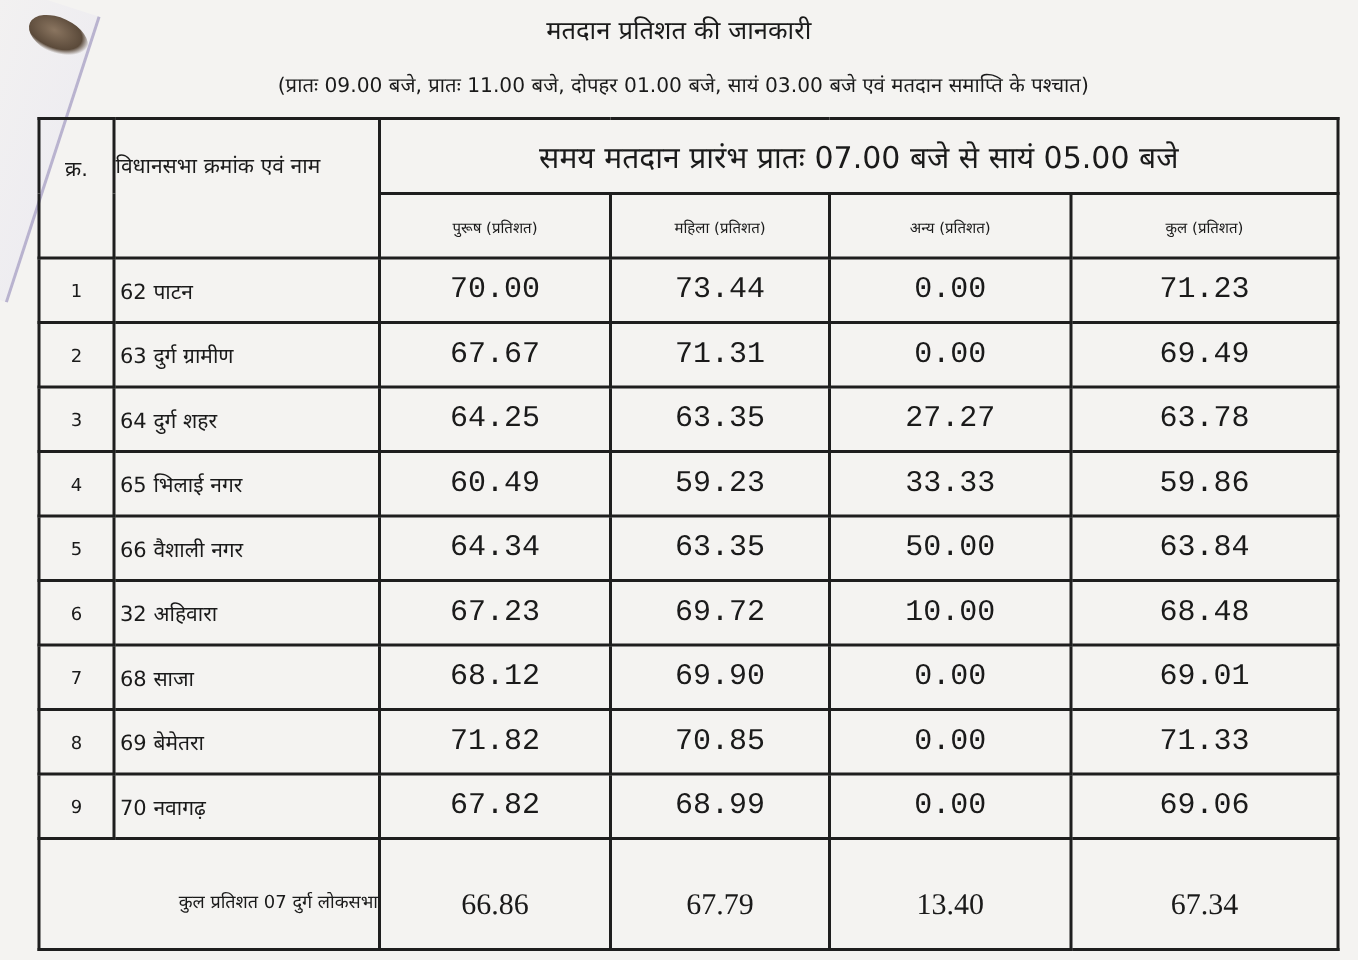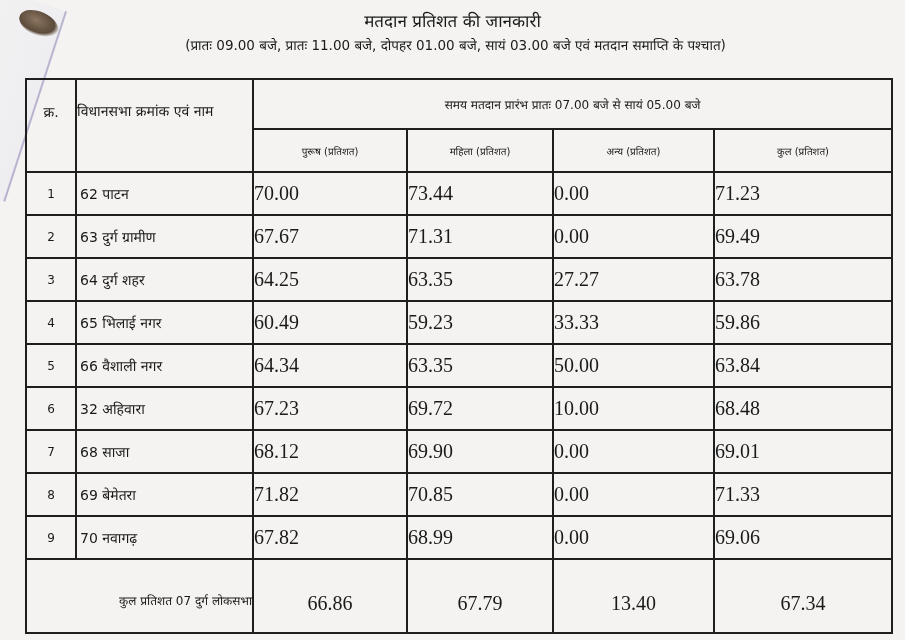--- a/index.html
+++ b/index.html
@@ -21,46 +21,47 @@
     position: absolute; left: 18px; top: 12px; width: 42px; height: 24px;
     background: radial-gradient(ellipse at 40% 40%, #8a7560 0%, #5b4a3a 55%, rgba(0,0,0,0) 70%);
     border-radius: 50%;
     transform: rotate(25deg);
   }
   .title {
     position: absolute; top: 10px; left: 0; width: 905px; text-align: center;
     font-size: 17px; line-height: 22px;
   }
   .subtitle {
-    position: absolute; top: 36px; left: 0; width: 905px; text-align: center;
+    position: absolute; top: 48px; left: 0; width: 905px; text-align: center;
     font-size: 13.5px; line-height: 18px;
     padding-left: 6px; box-sizing: border-box;
   }
   table.grid {
     position: absolute; left: 25px; top: 78px;
     width: 866px;
     border-collapse: collapse;
     table-layout: fixed;
   }
   table.grid th, table.grid td {
     border: 2px solid #1e1e1e;
     padding: 0;
   }
   th { font-weight: normal; font-size: 14px; margin-top: 38px; }
   .h1 { height: 50px; }
   .h2 { height: 43px; }
   .hdr-sr { text-align: center; vertical-align: top; padding-top: 22px !important; font-size: 14px; }
   .hdr-name { text-align: left; vertical-align: top; padding-top: 20px !important; line-height: 22px; font-size: 14px; }
-  .hdr-span { text-align: center; font-size: 12px; }
+  .hdr-span { text-align: center; font-size: 20px; }
   .hdr-col { text-align: center; font-size: 10px; }
   tr.row td { height: 41px; }
   td.sr { text-align: center; font-size: 12px; }
   td.name { text-align: left; padding-left: 3px !important; font-size: 14px; }
   td.num {
-    font-family: Liberation Serif, serif;
+    text-align: center;
+    font-family: Liberation Mono, monospace;
     font-size: 20px;
   }
   tr.total td { height: 58px; }
   td.total-label { text-align: right; font-size: 12px; padding-top: 8px !important; }
   td.total-num {
     text-align: center; font-weight: normal;
     font-family: "Liberation Serif", serif;
     font-size: 20px; padding-top: 14px !important;
   }
 </style>

